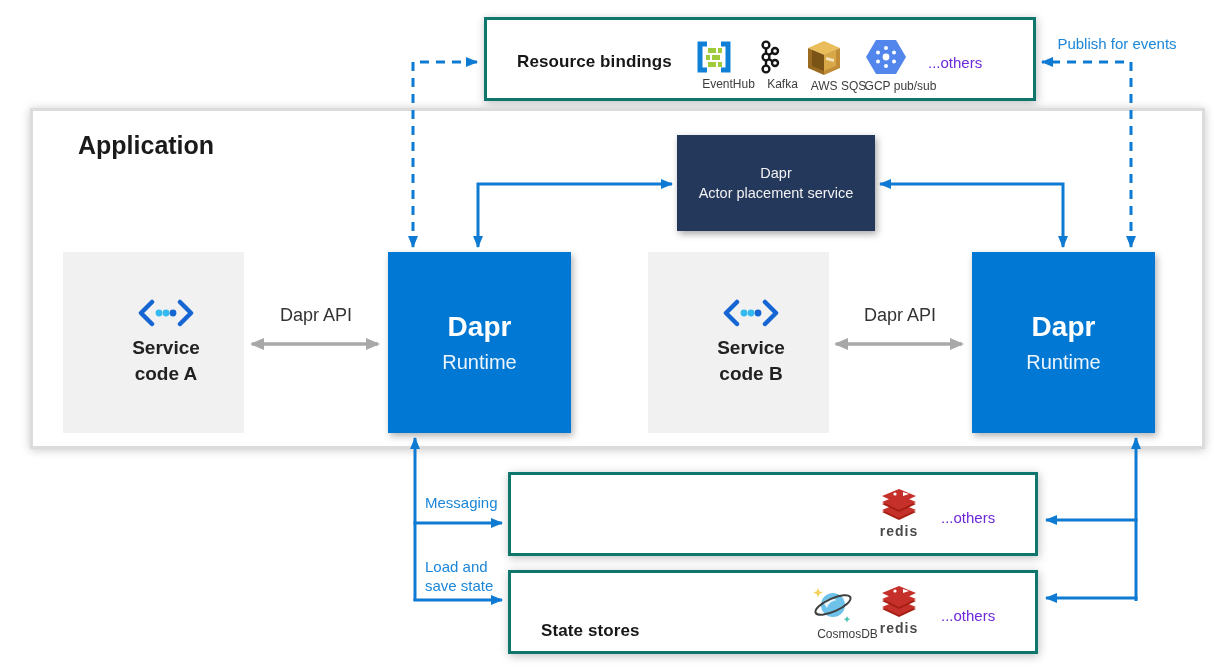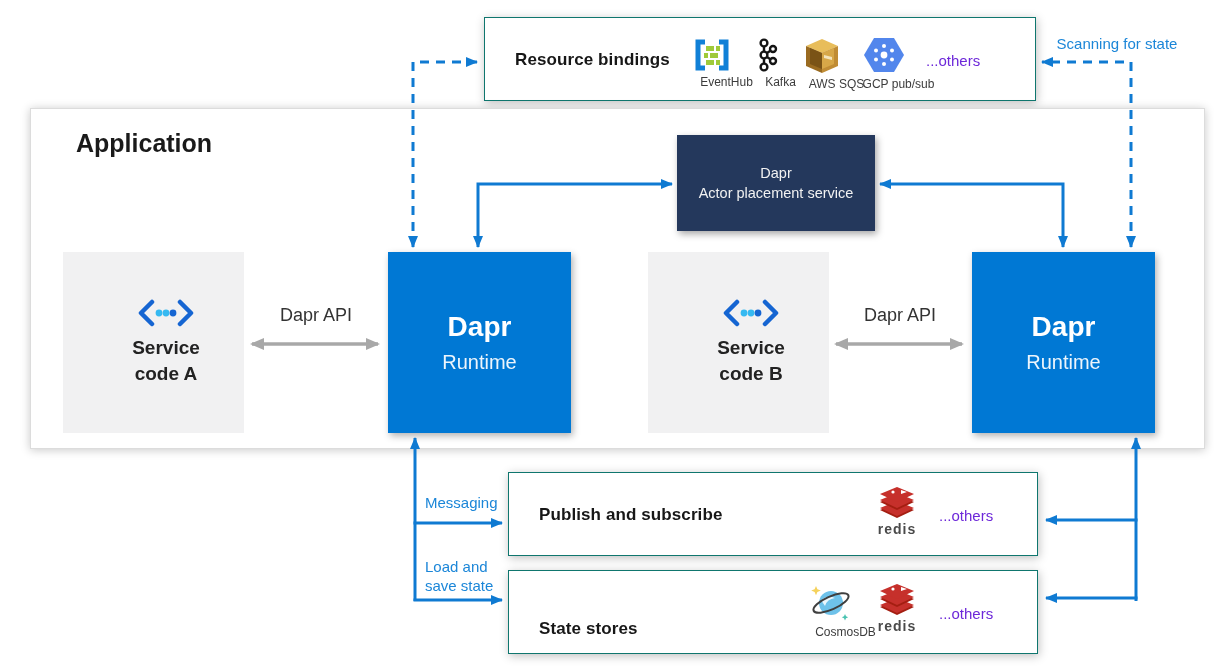--- a/index.html
+++ b/index.html
@@ -4,21 +4,21 @@
 <style>
   * { margin:0; padding:0; box-sizing:border-box; }
   html,body { background:#fff; }
   #canvas {
     position:relative; width:1214px; height:670px; background:#ffffff;
     font-family:"Liberation Sans", sans-serif; overflow:hidden;
     color:#1f1f1f;
   }
   .abs { position:absolute; }
   .white-card {
-    position:absolute; background:#ffffff; border:1px solid #0f766e;
+    position:absolute; background:#ffffff; border:3px solid #0f766e;
     box-shadow:1px 2px 9px rgba(0,0,0,.25);
   }
   .card-title { font-size:17px; font-weight:700; color:#171717; letter-spacing:.1px; }
   .others { font-size:15px; color:#6d28d9; }
   .icon-block { position:absolute; display:flex; flex-direction:column; align-items:center; }
   .icon-label { font-size:12px; color:#3c3c3c; margin-top:3px; white-space:nowrap;margin-left:29px; }
   .gray-box {
     position:absolute; background:#f1f1f2; display:flex; flex-direction:column;
     align-items:center; justify-content:center;padding-left:25px;
   }
@@ -110,21 +110,21 @@
             <circle cx="29" cy="23.5" r="2"></circle>
           </g>
         </svg>
       </span>
       <span class="icon-label">GCP pub/sub</span>
     </div>
 
     <div class="abs others" style="left:441px; top:34px;">...others</div>
   </div>
 
-  <div class="edge-label" style="left:1042px; top:34px; width:150px; text-align:center;">Scanning for state</div>
+  <div class="edge-label" style="left:1042px; top:34px; width:150px; text-align:center;">Publish for events</div>
 
   <div class="white-card" style="left:30px; top:108px; width:1175px; height:341px; border-color:#dcdcdc; box-shadow:0 1px 9px rgba(0,0,0,.22);">
     <div class="abs" style="left:45px; top:20px; font-size:25px; font-weight:700; color:#1a1a1a;">Application</div>
   </div>
 
   <div class="navy-box" style="left:677px; top:135px; width:198px; height:96px;">
     <div class="navy-line">Dapr</div>
     <div class="navy-line">Actor placement service</div>
   </div>
 
@@ -163,21 +163,20 @@
 
   <div class="blue-box" style="left:972px; top:252px; width:183px; height:181px;">
     <div class="dapr-title">Dapr</div>
     <div class="dapr-sub">Runtime</div>
   </div>
 
   <div class="api-label" style="left:246px; top:305px;">Dapr API</div>
   <div class="api-label" style="left:830px; top:305px;">Dapr API</div>
 
   <div class="white-card" style="left:508px; top:472px; width:530px; height:84px;">
-    <div class="abs card-title" style="left:30px; top:32px;">Publish and subscribe</div>
     <div class="icon-block" style="left:360px; top:14px; width:56px;">
       <span>
         <svg width="42" height="34" viewBox="0 0 42 34">
           <polygon points="21,16 38,23 21,31 4,23" fill="#a41e11"></polygon>
           <polygon points="21,14 38,21 21,29 4,21" fill="#c6302b"></polygon>
           <polygon points="21,8 38,15 21,23 4,15" fill="#a41e11"></polygon>
           <polygon points="21,6 38,13 21,21 4,13" fill="#c6302b"></polygon>
           <polygon points="21,0 38,7 21,15 4,7" fill="#c6302b"></polygon>
           <circle cx="17" cy="5" r="1.6" fill="#ffffff"></circle>
           <polygon points="25,3 31,5 25,7" fill="#ffffff"></polygon>

